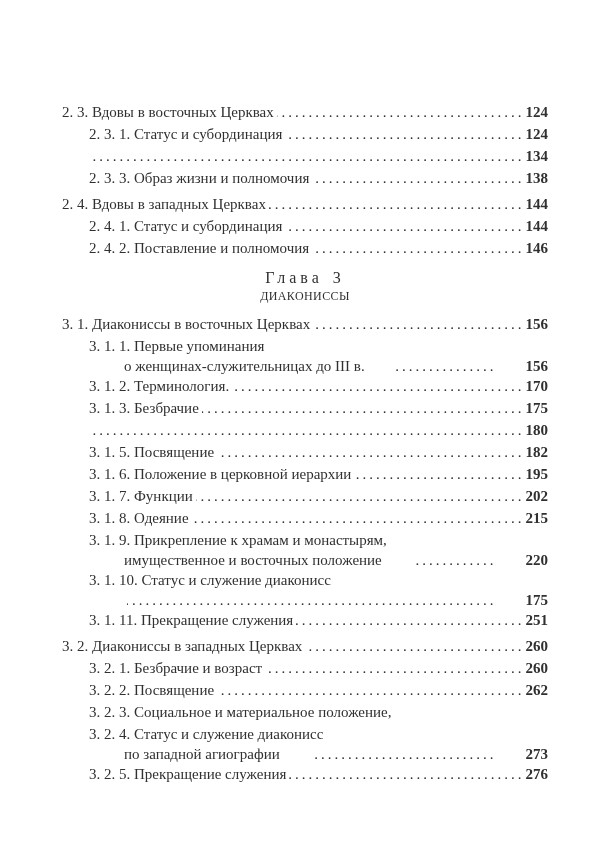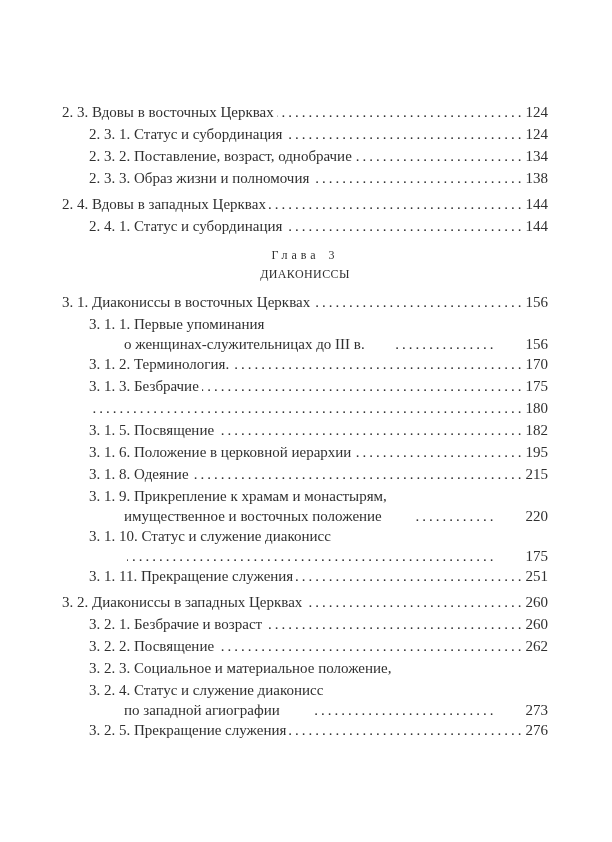--- a/index.html
+++ b/index.html
@@ -33,24 +33,24 @@
     overflow: hidden;
     white-space: nowrap;
     direction: rtl;
     margin: 0 1px 0 3px;
     min-width: 10px;
   }
   .dots::after {
     content: "...........................................................................................................";
     letter-spacing: 3px;
   }
-  .pg { white-space: nowrap; }
+  .pg { white-space: nowrap; font-weight: bold; }
   .heading { text-align: center; margin: 10px 0 7px 0; }
   .kicker {
-    font-size: 12px;
+    font-size: 16px;
     letter-spacing: 4px;
     word-spacing: 2px;
     line-height: 17px;
   }
   .chapter-title {
     font-size: 12px;
     letter-spacing: 0.4px;
     line-height: 20px;
   }
   .folio {
@@ -75,21 +75,20 @@
       </div>
       <div class="entry lvl1">
         <div class="row">
           <span class="title">2. 3. 1. Статус и субординация</span>
           <span class="dots"></span>
           <span class="pg">124</span>
         </div>
       </div>
       <div class="entry lvl1">
         <div class="row">
-          <span class="title">2. 3. 2. Поставление, возраст, однобрачие</span>
           <span class="dots"></span>
           <span class="pg">134</span>
         </div>
       </div>
       <div class="entry lvl1">
         <div class="row">
           <span class="title">2. 3. 3. Образ жизни и полномочия</span>
           <span class="dots"></span>
           <span class="pg">138</span>
         </div>
@@ -99,20 +98,27 @@
           <span class="title">2. 4. Вдовы в западных Церквах</span>
           <span class="dots"></span>
           <span class="pg">144</span>
         </div>
       </div>
       <div class="entry lvl1">
         <div class="row">
           <span class="title">2. 4. 1. Статус и субординация</span>
           <span class="dots"></span>
           <span class="pg">144</span>
+        </div>
+      </div>
+      <div class="entry lvl1">
+        <div class="row">
+          <span class="title">2. 4. 2. Поставление и полномочия</span>
+          <span class="dots"></span>
+          <span class="pg">146</span>
         </div>
       </div>
       <div class="heading">
         <div class="kicker">Глава 3</div>
         <div class="chapter-title">ДИАКОНИССЫ</div>
       </div>
       <div class="entry lvl0">
         <div class="row">
           <span class="title">3. 1. Диакониссы в восточных Церквах</span>
           <span class="dots"></span>
@@ -154,20 +160,27 @@
           <span class="title">3. 1. 5. Посвящение</span>
           <span class="dots"></span>
           <span class="pg">182</span>
         </div>
       </div>
       <div class="entry lvl1">
         <div class="row">
           <span class="title">3. 1. 6. Положение в церковной иерархии</span>
           <span class="dots"></span>
           <span class="pg">195</span>
+        </div>
+      </div>
+      <div class="entry lvl1">
+        <div class="row">
+          <span class="title">3. 1. 7. Функции</span>
+          <span class="dots"></span>
+          <span class="pg">202</span>
         </div>
       </div>
       <div class="entry lvl1">
         <div class="row">
           <span class="title">3. 1. 8. Одеяние</span>
           <span class="dots"></span>
           <span class="pg">215</span>
         </div>
       </div>
       <div class="entry lvl1">

